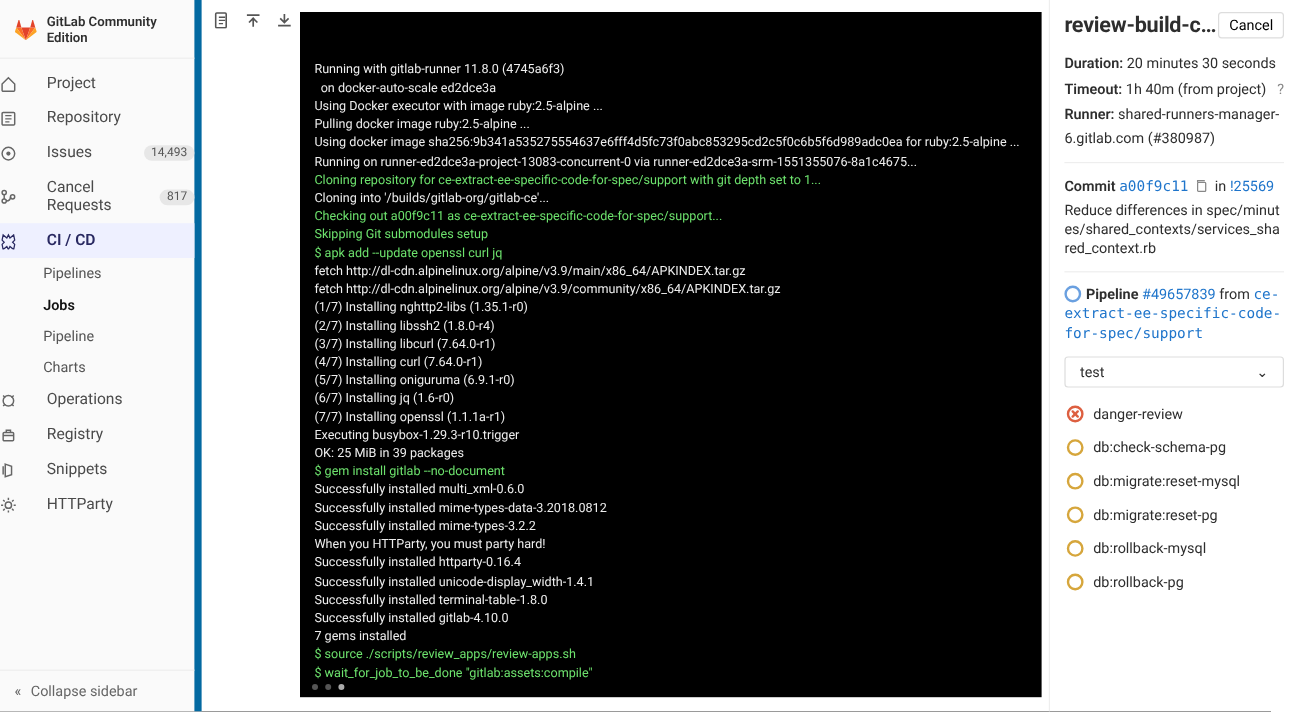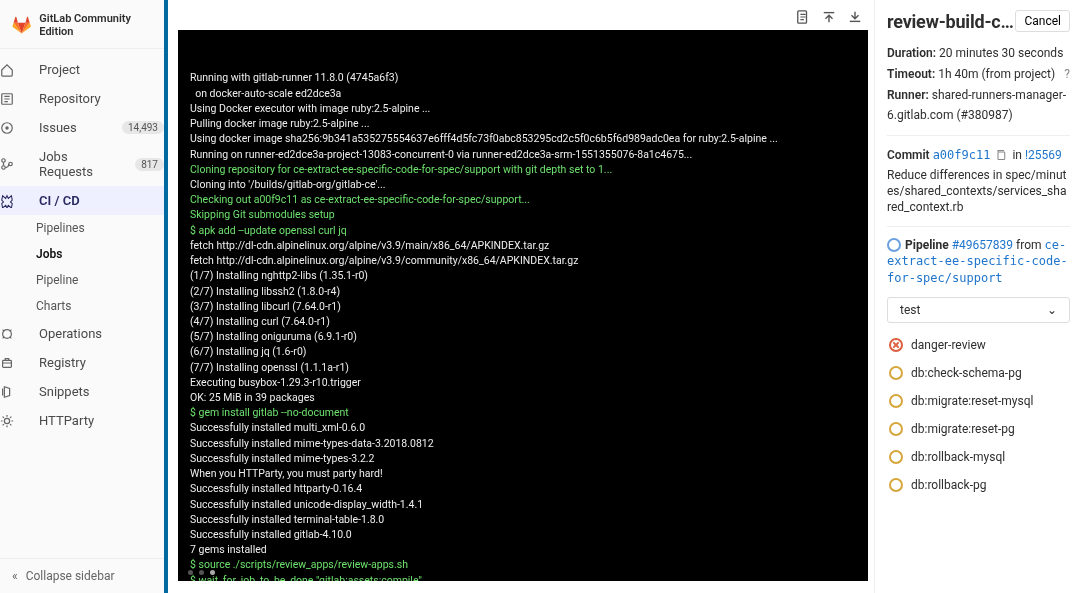--- a/index.html
+++ b/index.html
@@ -1,31 +1,31 @@
 <!DOCTYPE html>
 <html><head>
 <meta charset="utf-8">
 <style>
 * { box-sizing: border-box; margin: 0; padding: 0; font-family: -apple-system, BlinkMacSystemFont, "Segoe UI", Roboto, sans-serif; }
 body { display: flex; height: 593px; width: 1080px; overflow: hidden; background: #fff; color: #2e2e2e; font-size: 13px; }
-.sidebar { width: 168px; background: #fafafa; border-right: 4px solid #0369a1; display: flex; flex-direction: column; }
+.sidebar { width: 168px; background: #fafafa; border-right: 6px solid #0369a1; display: flex; flex-direction: column; }
 .sb-head { display: flex; align-items: center; gap: 8px; padding: 12px 12px 10px 12px; border-bottom: 1px solid #eee; }
 .gl-logo { width: 22px; height: 22px; }
 .sb-title { font-size: 11px; font-weight: 600; line-height: 1.2; }
 .sb-list { list-style: none; padding: 6px 0; }
 .sb-item { display: flex; align-items: center; gap: 25px; padding: 7px 0; cursor: pointer; color: #4a4a4a; }
 .sb-item.active { background: #eef0ff; font-weight: 600; color: #292961; }
 .sb-item .icon { width: 14px; height: 14px; display: inline-flex; align-items: center; justify-content: center; }
 .sb-badge { margin-left: auto; background: #e7e7e7; border-radius: 8px; font-size: 10px; padding: 1px 6px; color: #555; text-align: right; }
 .sb-sub { list-style: none; padding-left: 36px; }
 .sb-sub li { padding: 6px 0; font-size: 12px; cursor: pointer; color: #555; }
 .sb-sub li.sel { font-weight: 600; color: #111; }
 .sb-foot { margin-top: auto; padding: 10px 12px; border-top: 1px solid #eee; display: flex; align-items: center; gap: 8px; font-size: 12px; color: #666; cursor: pointer; }
 .main { flex: 1; display: flex; min-width: 0; }
-.term-wrap { flex: 1; padding: 10px 6px 12px 10px; min-width: 0; display: flex; flex-direction: column; }
+.term-wrap { flex: 1; padding: 10px 6px 12px 10px; min-width: 0; display: flex; flex-direction: row; }
 .term-top { display: flex; justify-content: flex-end; gap: 12px; padding: 0 6px 6px 0; color: #666; }
 .term-top span { cursor: pointer; }
 .term { flex: 1; background: #000; color: #eee; font-family: Menlo, Consolas, monospace; font-size: 10.5px; line-height: 1.45; padding: 10px 12px; overflow: hidden; white-space: pre-wrap; word-break: break-all; position: relative; }
 .tg { color: #6de26d; }
 .dots { position: absolute; left: 10px; bottom: 6px; display: flex; gap: 6px; }
 .dots i { width: 5px; height: 5px; border-radius: 50%; background: #555; }
 .dots i.on { background: #aaa; }
 .right { width: 206px; border-left: 1px solid #eee; padding: 10px 10px 10px 12px; overflow: hidden; }
 .r-head { display: flex; align-items: center; justify-content: space-between; margin-bottom: 12px; }
 .r-title { font-size: 18px; font-weight: 700; letter-spacing: -0.2px; white-space: nowrap; overflow: hidden; text-overflow: ellipsis; }
@@ -96,21 +96,21 @@
       </li>
       <li class="sb-item">
         <span class="icon">
           <svg width="14" height="14" viewBox="0 0 16 16">
             <circle cx="4" cy="4" r="2" fill="none" stroke="#666" stroke-width="1.4"></circle>
             <circle cx="4" cy="12" r="2" fill="none" stroke="#666" stroke-width="1.4"></circle>
             <circle cx="12" cy="8" r="2" fill="none" stroke="#666" stroke-width="1.4"></circle>
             <path d="M4 6v4M6 12c3 0 4-2 4-4" fill="none" stroke="#666" stroke-width="1.4"></path>
           </svg>
         </span>
-        <span>Jobs Requests</span>
+        <span>Cancel Requests</span>
         <span class="sb-badge">817</span>
       </li>
       <li class="sb-item active">
         <span class="icon">
           <svg width="14" height="14" viewBox="0 0 16 16">
             <path d="M8 2l1.5 3L13 2l1 5-2 2 2 2-1 5-3.5-3L8 16l-1.5-3L3 16l-1-5 2-2-2-2 1-5 3.5 3z" fill="none" stroke="#292961" stroke-width="1.2"></path>
           </svg>
         </span>
         <span>CI / CD</span>
       </li>

